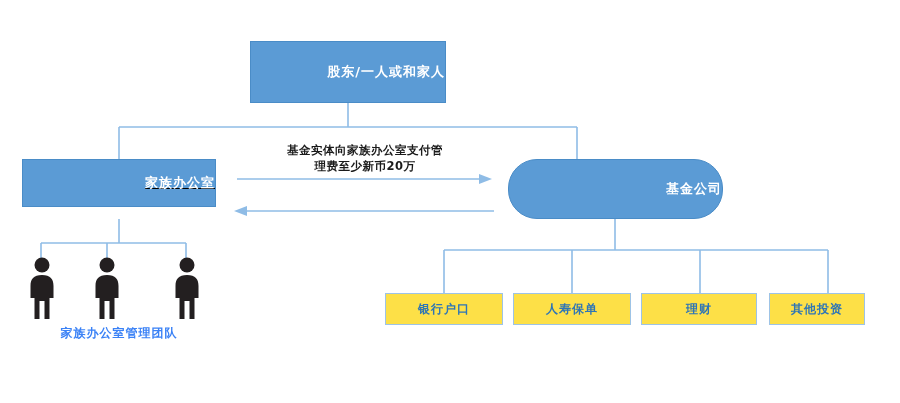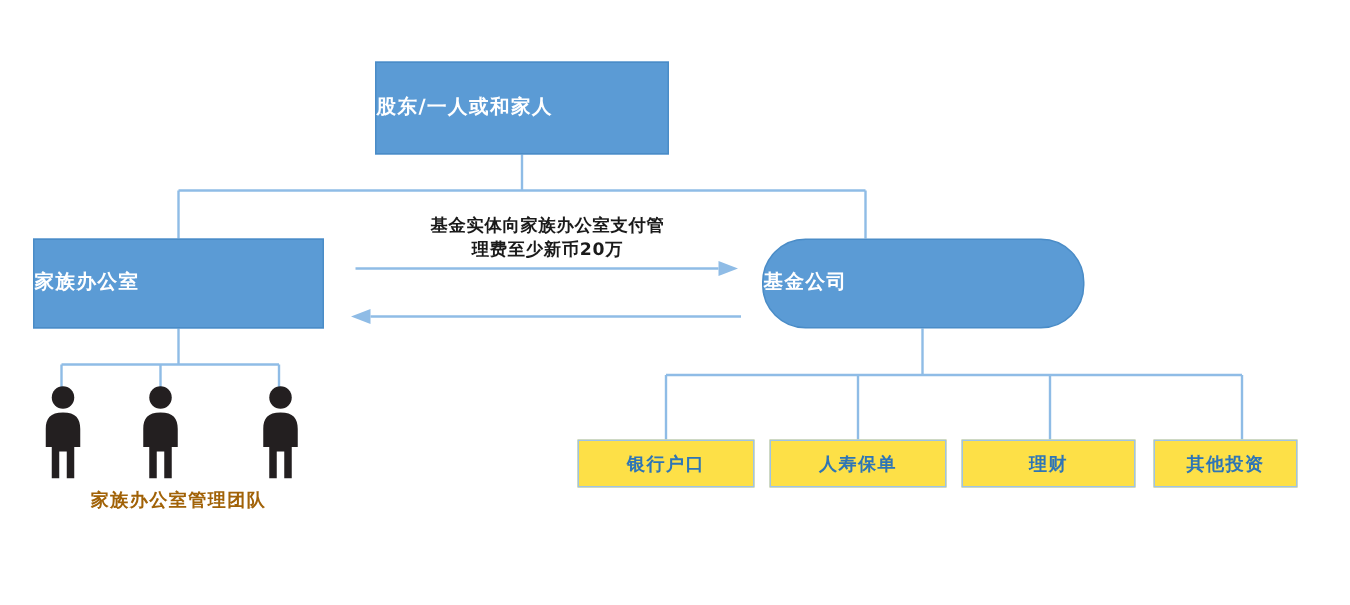--- a/index.html
+++ b/index.html
@@ -20,34 +20,34 @@
     width: 900px;
     height: 403px;
   }
   
   .node {
     position: absolute;
     background: #5B9BD5;
     border: 1px solid #4A8CC7;
     display: flex;
     align-items: center;
-    justify-content: flex-start;
+    justify-content: flex-end;
     box-sizing: border-box;
   }
   .node .node-label {
     color: #ffffff;
     font-size: 13px;
     font-weight: bold;
     letter-spacing: 1px;
     line-height: 1.3;
     text-align: center;
     white-space: nowrap;
   }
   #node-shareholder { left: 250px; top: 41px;  width: 196px; height: 62px; }
-  #node-family-office { left: 22px;  top: 159px; width: 194px; height: 60px; }
+  #node-family-office { left: 22px;  top: 159px; width: 194px; height: 48px; text-decoration: underline; }
   #node-fund-company  { left: 508px; top: 159px; width: 215px; height: 60px; border-radius: 29px; }
 
   
   .leaf {
     position: absolute;
     background: #fde047;
     border: 1px solid #9DC3E6;
     display: flex;
     align-items: center;
     justify-content: center;
@@ -82,21 +82,21 @@
   #caption-pay   { top: 143px; }
   #caption-serve { top: 217px; }
 
   
   #team-caption {
     position: absolute;
     left: 0px;
     top: 325px;
     width: 238px;
     text-align: center;
-    color: #a16207;
+    color: #3b82f6;
     font-size: 12px;
     font-weight: bold;
     letter-spacing: 1px;
   }
 
   
   .person {
     position: absolute;
     width: 34px;
     height: 62px;

